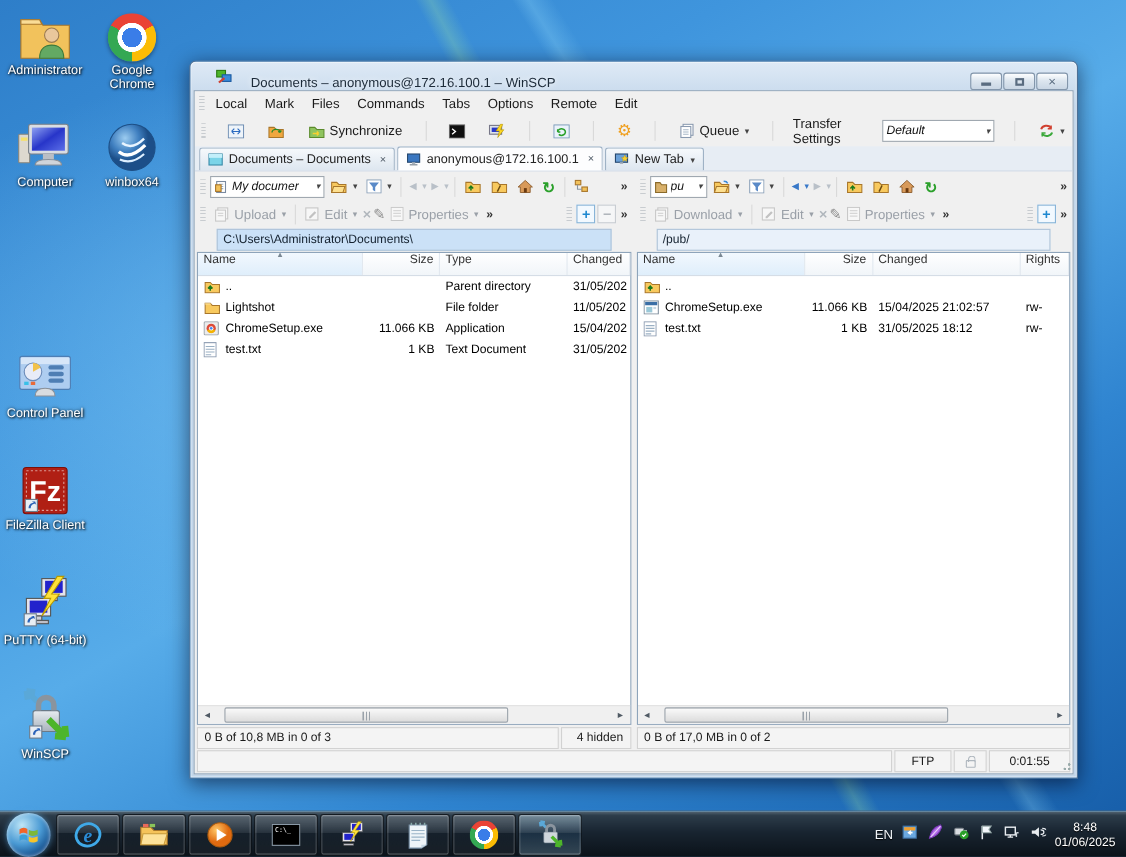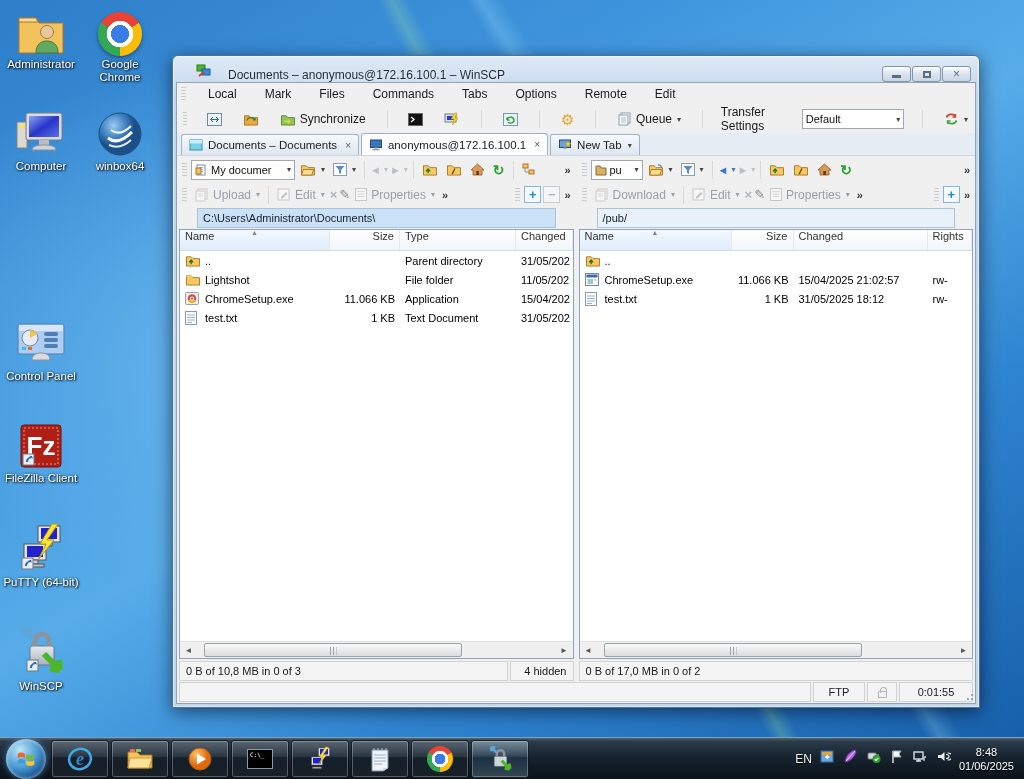--- a/index.html
+++ b/index.html
@@ -44,31 +44,31 @@
   .title-text { font-size:12px; color:#1c2a38; text-shadow:0 0 6px #fff; white-space:nowrap; }
   .win-controls { margin-left:auto; display:flex; gap:1px; }
   .wbtn { width:29px; height:16px; border:1px solid #8396ab; border-radius:3px;
     background:linear-gradient(#fdfeff,#dde6ef 45%,#c9d6e4); display:flex; align-items:center; justify-content:center;
     color:#5a6c80; font-size:10px; line-height:10px; }
   .wbtn .bar{width:9px;height:3px;background:#5a6c80;margin-top:5px;}
   .wbtn .box{width:8px;height:7px;border:2px solid #5a6c80;}
 
   .win-content { flex:1; margin:0 3px 3px; background:#f0f0f0; border:1px solid #8ea4ba; display:flex; flex-direction:column; overflow:hidden; }
 
-  .menubar { height:22px; display:flex; align-items:center; gap:12px; padding-left:2px; background:#f0f0f0; }
+  .menubar { height:22px; display:flex; align-items:center; gap:0; padding-left:2px; background:#f0f0f0; }
   .menu-item { font-size:12px; color:#1a1a1a; padding:3px 8px; }
   .grip { width:5px; height:14px; margin:0 2px;
     background:repeating-linear-gradient(180deg,#c8ccd0 0 1px,rgba(0,0,0,0) 1px 3px); }
 
   .toolbar { height:28px; display:flex; align-items:center; padding:0 4px; background:#f0f0f0; gap:15px; }
   .tbtn { display:flex; align-items:center; gap:4px; padding:2px 3px; border-radius:2px; font-size:12px; color:#1a1a1a; }
   .sep { width:1px; height:18px; background:#d9d9d9; margin:0 3px; }
   .dd { font-size:8px; color:#444; margin-left:1px; }
   .combo { height:20px; background:#fff; border:1px solid #a0a8b0; display:flex; align-items:center;
-    font-size:11px; color:#111; padding:0 3px; position:relative; }
+    font-size:11px; color:#111; padding:0 3px; position:relative;font-style:italic; }
   .combo .val { overflow:hidden; white-space:nowrap; }
   .combo .dd { margin-left:auto; padding-left:4px; }
 
   
   .tabbar { height:23px; background:#e7edf4; display:flex; align-items:flex-end; padding:2px 0 0 4px; gap:2px; border-bottom:1px solid #cdd8e3; }
   .tab { display:flex; align-items:center; gap:5px; height:21px; padding:0 7px; font-size:11.5px; color:#222;
     border:1px solid #9fb2c5; border-bottom:none; border-radius:3px 3px 0 0;
     background:linear-gradient(#f6f9fc,#dde6ef); }
   .tab.active { background:#fdfdfe; height:22px; }
   .tab .x { color:#55606c; font-size:10px; margin-left:3px; }

